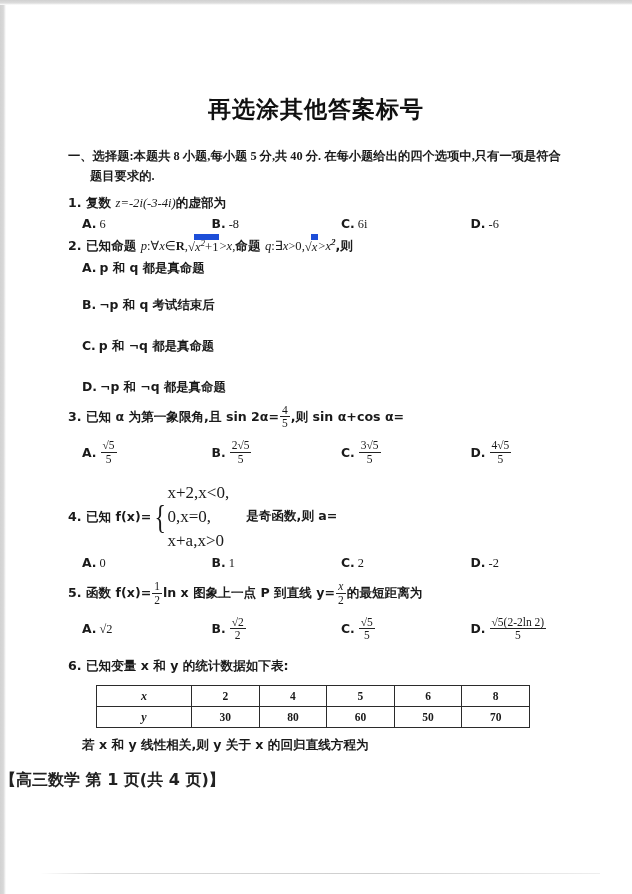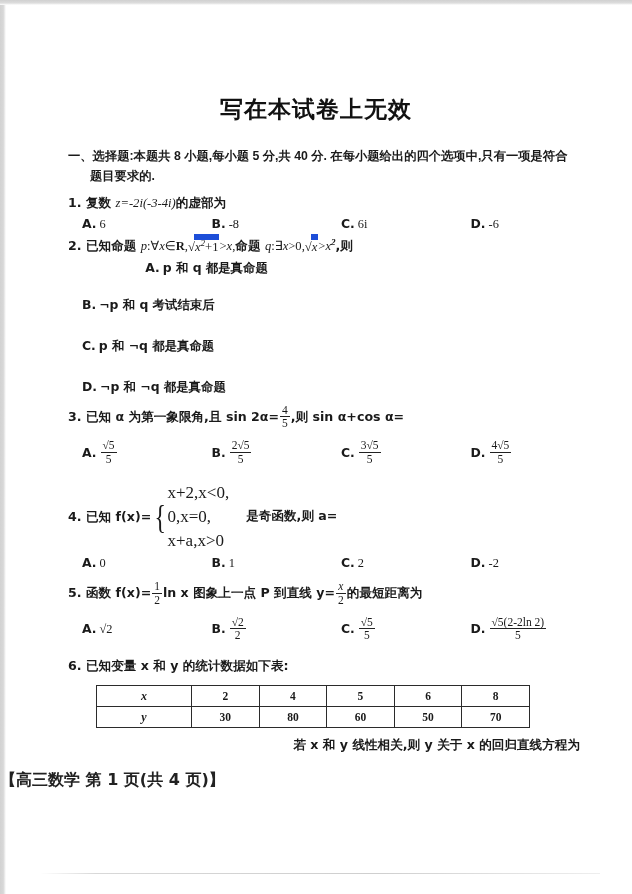--- a/index.html
+++ b/index.html
@@ -67,21 +67,21 @@
     text-indent: 22px;
     text-align: justify;
   }
 
   .section-head {
     margin: 22px 0 0 0;
     padding: 0 60px 0 68px;
     font-size: 12.3px;
     font-weight: 700;
     line-height: 1.6;
-    font-family: Liberation Sans, sans-serif;
+    font-family: Liberation Serif, serif;
     text-align: justify;
   }
   .section-head .cont {
     display: block;
     text-indent: 22px;
   }
 
   .qlist {
     padding: 0 52px 0 68px;
     margin-top: 6px;
@@ -196,42 +196,41 @@
     font-style: italic;
     font-size: 12px;
   }
 
   .tail-line {
     font-size: 12.6px;
     font-weight: 700;
     font-family: "DejaVu Sans", sans-serif;
     margin-top: 9px;
     padding-left: 0px;
-    text-align: right;
   }
 
   .footer {
     text-align: left;
     font-family: "DejaVu Sans", sans-serif;
     font-weight: 700;
     font-size: 16px;
     margin-top: 16px;
     color: #222;
   }
 </style>
 </head>
 <body>
 
 <div class="scan-edge-left"></div>
 <div class="scan-edge-top"></div>
 <div class="scan-edge-bottom"></div>
 
 <div class="page">
 
-  <div class="title">写在本试卷上无效</div>
+  <div class="title">再选涂其他答案标号</div>
 
 
   <div class="section-head">
     <span>一、选择题:本题共 8 小题,每小题 5 分,共 40 分. 在每小题给出的四个选项中,只有一项是符合</span>
     <span class="cont">题目要求的.</span>
   </div>
 
   <div class="qlist">
 
     <div class="q">
@@ -246,21 +245,21 @@
         <div class="opt"><span class="lbl">D.</span><span class="mr">-6</span></div>
       </div>
     </div>
 
     <div class="q">
       <div class="q-stem">
         <span>2.</span>
         <span>已知命题 </span><span class="mi">p</span><span class="mr">:</span><span class="mr">∀</span><span class="mi">x</span><span class="mr">∈</span><span class="mb">R</span><span class="mr">,</span><span class="sqrt"><span class="rad">√</span><span class="arg"><span class="mi">x</span><span class="sup">2</span><span class="mr">+1</span></span></span><span class="mr">&gt;</span><span class="mi">x</span><span class="mr">,</span>命题 <span class="mi">q</span><span class="mr">:</span><span class="mr">∃</span><span class="mi">x</span><span class="mr">&gt;0,</span><span class="sqrt"><span class="rad">√</span><span class="arg"><span class="mi">x</span></span></span><span class="mr">&gt;</span><span class="mi">x</span><span class="sup">2</span><span>,则</span>
       </div>
       <div class="opts" style="flex-wrap:wrap;">
-        <div class="opt" style="width:50%;text-align:center;"><span class="lbl">A.</span><span>p 和 q 都是真命题</span></div>
+        <div class="opt" style="width:50%;"><span class="lbl">A.</span><span>p 和 q 都是真命题</span></div>
         <div class="opt" style="width:50%;"><span class="lbl">B.</span><span>¬p 和 q 考试结束后</span></div>
         <div class="opt" style="width:50%;margin-top:4px;"><span class="lbl">C.</span><span>p 和 ¬q 都是真命题</span></div>
         <div class="opt" style="width:50%;margin-top:4px;"><span class="lbl">D.</span><span>¬p 和 ¬q 都是真命题</span></div>
       </div>
     </div>
 
     <div class="q" style="margin-top:8px;">
       <div class="q-stem">
         <span>3.</span>
         <span>已知 α 为第一象限角,且 sin 2α=</span><span class="frac"><span class="num">4</span><span class="den">5</span></span><span>,则 sin α+cos α=</span>

